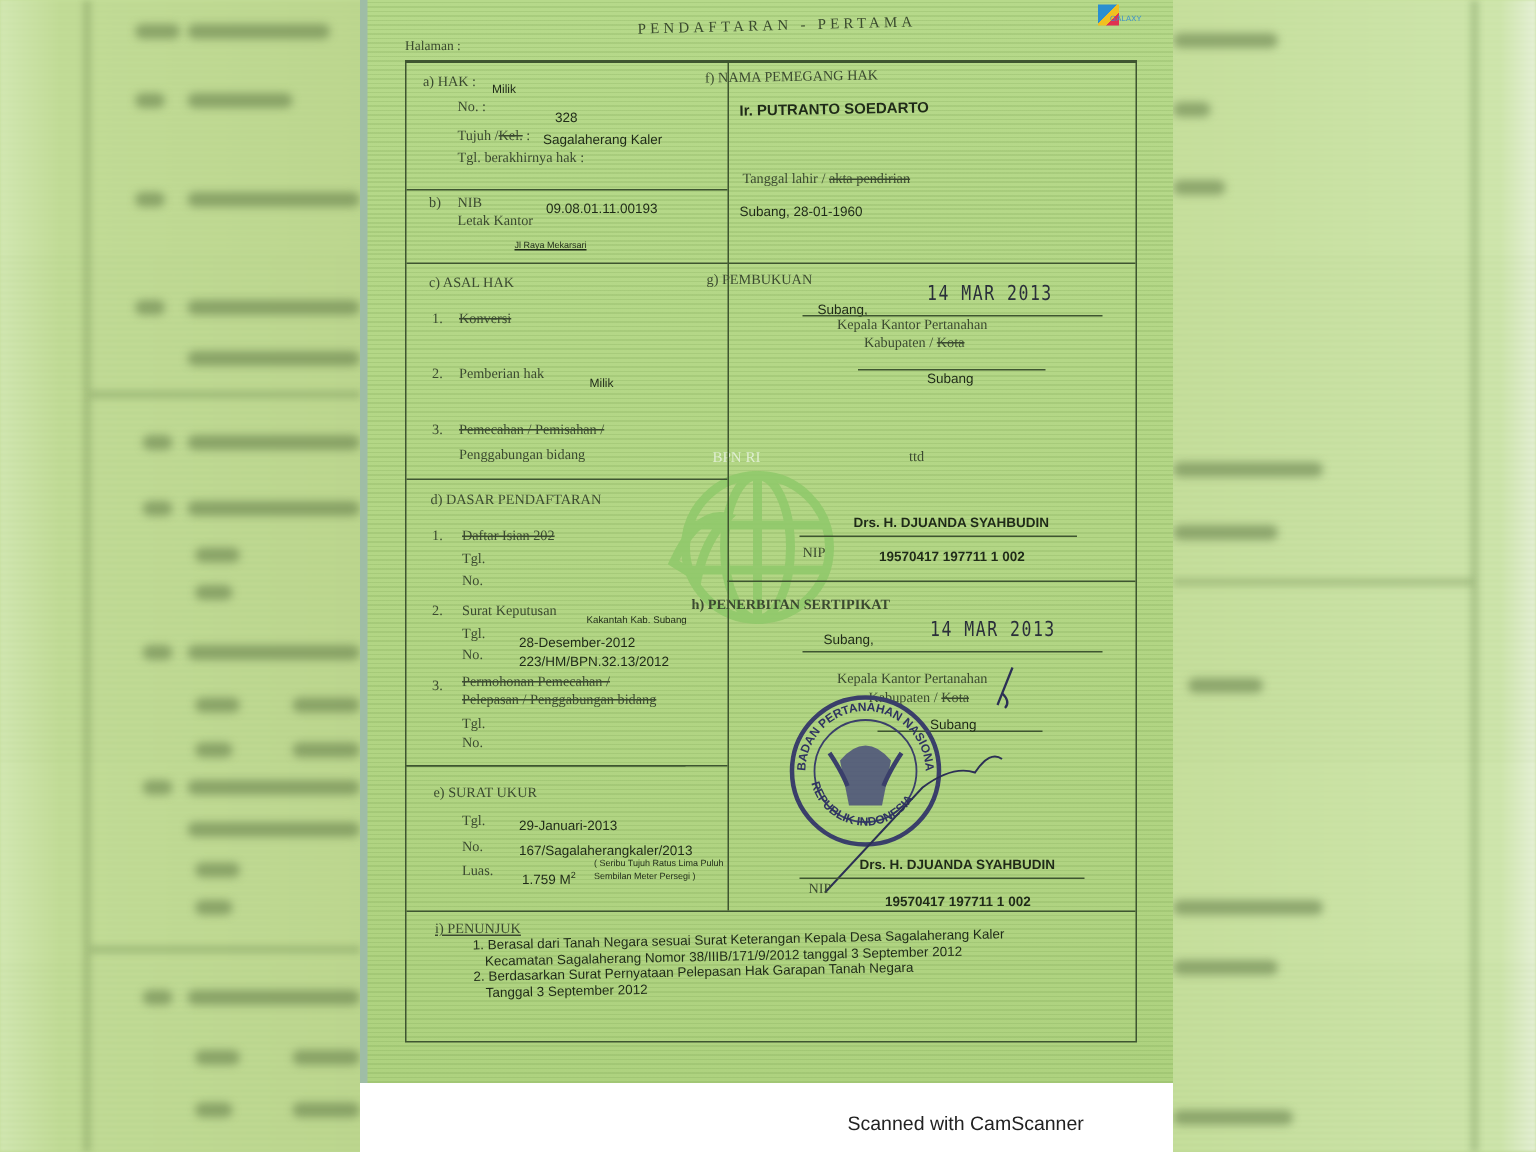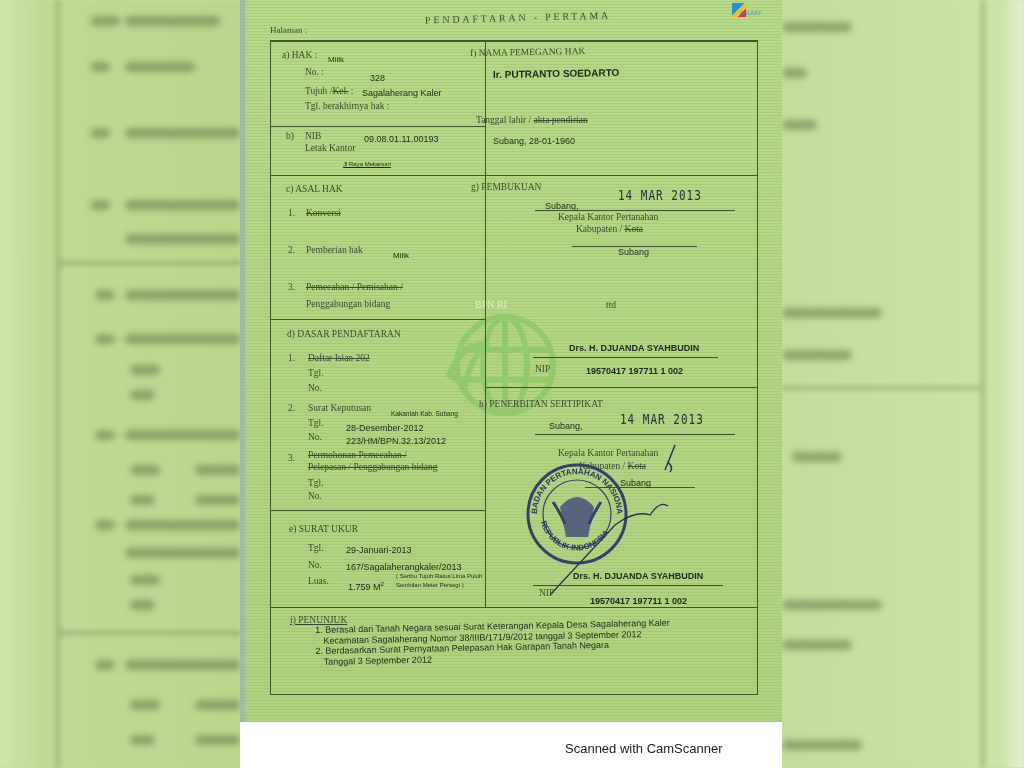--- a/index.html
+++ b/index.html
@@ -213,42 +213,42 @@
       <span class="val" style="left:106px;top:562px;">167/Sagalaherangkaler/2013</span>
       <span class="lbl" style="left:68px;top:576px;">Luas.</span>
       <span class="val" style="left:108px;top:581px;"><span>1.759  M</span><sup style="font-size:6px;">2</sup></span>
       <span class="val sm" style="left:156px;top:573px;">( Seribu Tujuh Ratus Lima Puluh</span>
       <span class="val sm" style="left:156px;top:582px;">Sembilan Meter Persegi )</span>
     </div>
 
     <div>
       <span class="lbl" style="left:230px;top:47px;transform:rotate(-1deg);">f)  NAMA PEMEGANG HAK</span>
       <span class="val b" style="left:253px;top:68px;transform:rotate(-1deg);">Ir. PUTRANTO SOEDARTO</span>
-      <span class="lbl" style="left:236px;top:115px;"><span>Tanggal lahir / </span><span class="strike">akta pendirian</span></span>
+      <span class="lbl" style="left:255px;top:115px;"><span>Tanggal lahir / </span><span class="strike">akta pendirian</span></span>
       <span class="val" style="left:253px;top:136px;">Subang, 28-01-1960</span>
     </div>
 
     <div>
       <span class="lbl" style="left:231px;top:182px;">g)  PEMBUKUAN</span>
       <span class="val" style="left:305px;top:201px;">Subang,</span>
       <span class="stamp" style="left:378px;top:189px;">14 MAR 2013</span>
       <div class="sigline" style="left:295px;top:210px;width:200px;"></div>
       <span class="lbl" style="left:318px;top:212px;">Kepala Kantor Pertanahan</span>
       <span class="lbl" style="left:336px;top:224px;"><span>Kabupaten / </span><span class="strike">Kota</span></span>
       <div class="sigline" style="left:332px;top:246px;width:125px;"></div>
       <span class="val" style="left:378px;top:247px;">Subang</span>
       <span class="lbl" style="left:366px;top:300px;">ttd</span>
       <span class="val b" style="left:329px;top:343px;font-size:9px;">Drs. H. DJUANDA SYAHBUDIN</span>
       <div class="sigline" style="left:293px;top:357px;width:185px;"></div>
       <span class="lbl" style="left:295px;top:364px;">NIP</span>
       <span class="val b" style="left:346px;top:366px;font-size:9px;">19570417 197711 1 002</span>
     </div>
 
     <div>
-      <span class="lbl" style="left:239px;top:399px;">h)  PENERBITAN SERTIPIKAT</span>
+      <span class="lbl" style="left:221px;top:399px;font-weight:bold;">h)  PENERBITAN SERTIPIKAT</span>
       <span class="val" style="left:309px;top:421px;">Subang,</span>
       <span class="stamp" style="left:380px;top:413px;">14 MAR 2013</span>
       <div class="sigline" style="left:295px;top:434px;width:200px;"></div>
       <span class="lbl" style="left:318px;top:448px;">Kepala Kantor Pertanahan</span>
       <span class="lbl" style="left:339px;top:461px;"><span>Kabupaten / </span><span class="strike">Kota</span></span>
       <div class="sigline" style="left:345px;top:487px;width:110px;"></div>
       <span class="val" style="left:380px;top:478px;">Subang</span>
 
       <svg class="seal" viewBox="0 0 105 105">
         <circle cx="52" cy="52" r="49" fill="none" stroke="#3a3f6a" stroke-width="3"></circle>

